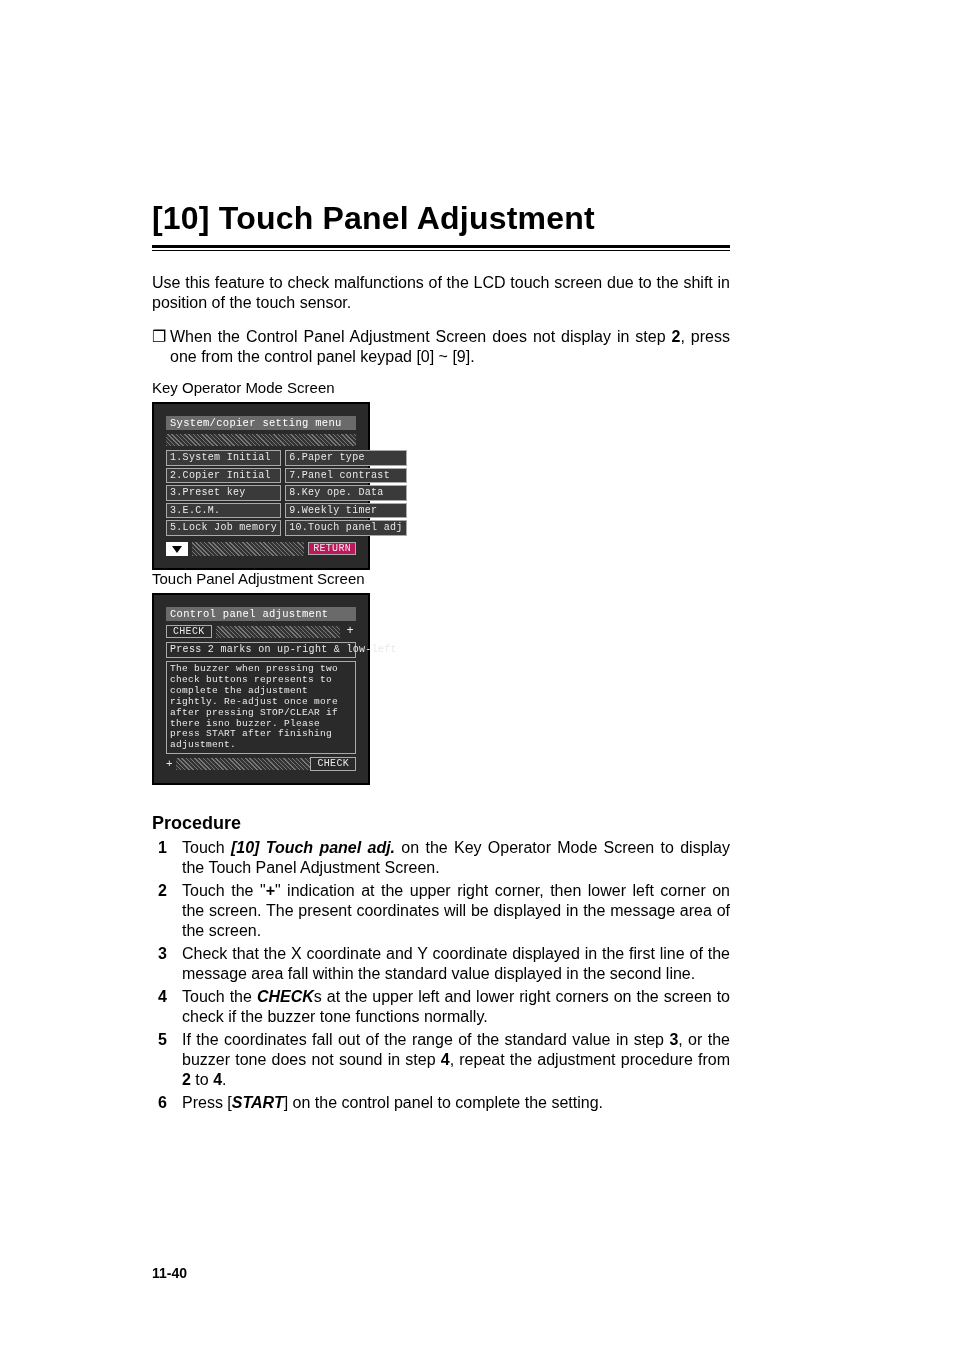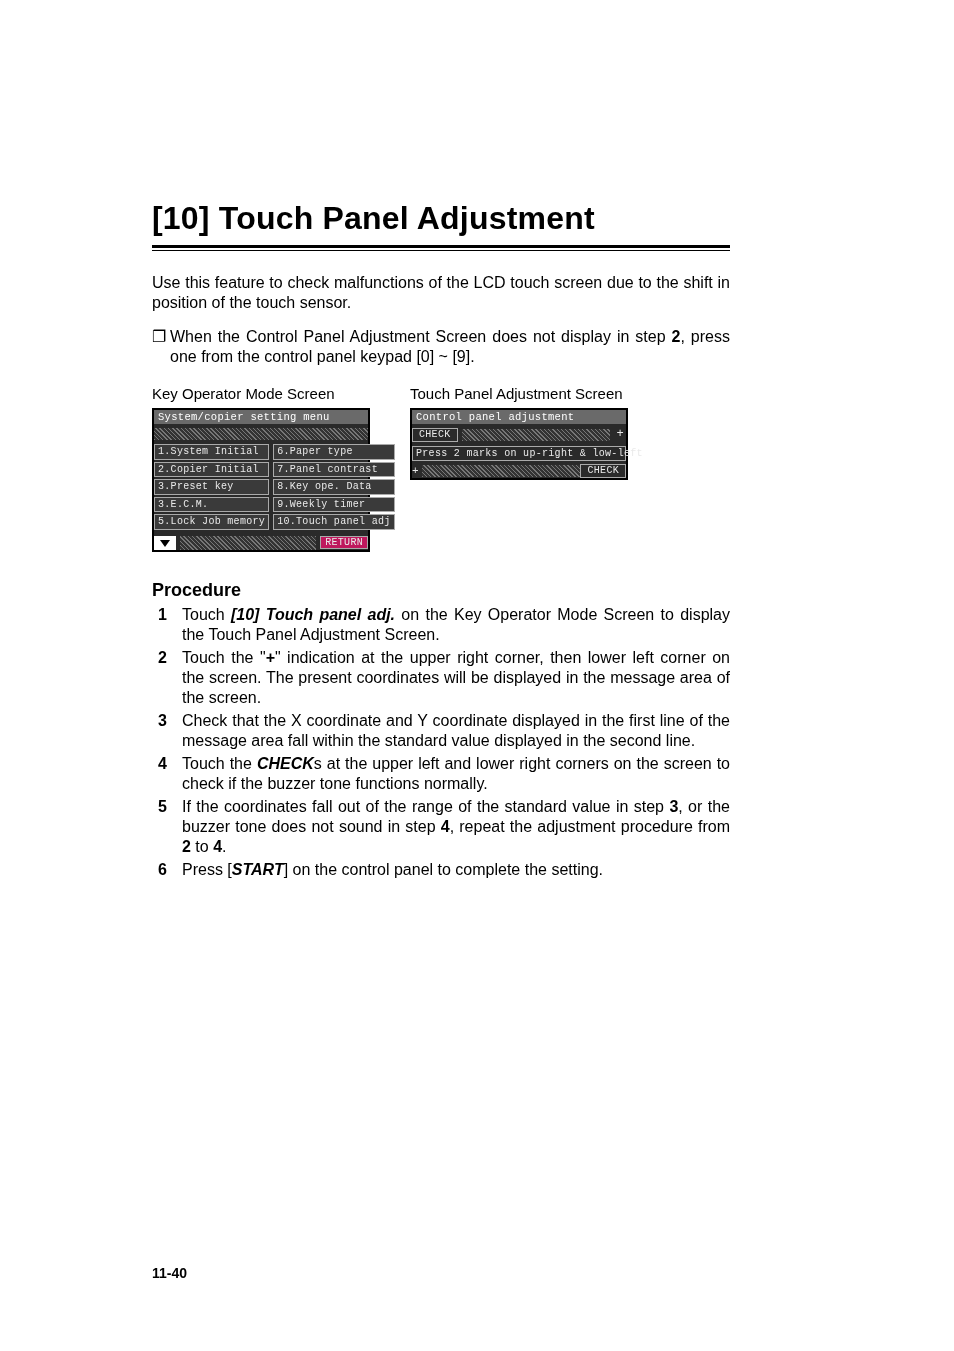--- a/index.html
+++ b/index.html
@@ -44,39 +44,40 @@
     flex: 0 0 18px;
   }
   .bullet-txt {
     flex: 1;
     text-align: justify;
     line-height: 1.25;
   }
   .screens {
     display: flex;
     column-gap: 40px;
-    margin-top: 18px;
+    margin-top: 12px;
     margin-bottom: 28px;
+    flex-direction: column;
   }
   .screen-block {
     flex: 0 0 auto;
   }
   .caption {
     font-size: 15px;
     margin-bottom: 6px;
   }
   
   .lcd {
     background: #2a2a2a;
     color: #eaeaea;
     font-family: "Courier New", monospace;
     font-size: 11px;
     line-height: 1.15;
     width: 218px;
-    padding: 0;
+    padding: 12px;
     box-sizing: border-box;
     border: 2px solid #000;
     letter-spacing: 0.3px;
   }
   .lcd .topbar {
     background: #6a6a6a;
     color: #fff;
     padding: 1px 4px;
     font-size: 10.5px;
     margin-bottom: 4px;
@@ -275,20 +276,21 @@
     <div class="screen-block">
       <div class="caption">Touch Panel Adjustment Screen</div>
       <div class="lcd lcd2">
         <div class="topbar">Control panel adjustment</div>
         <div class="checkrow">
           <div class="chkbox">CHECK</div>
           <div class="midhatch"></div>
           <div class="plus">+</div>
         </div>
         <div class="instr">Press 2 marks on up-right &amp; low-left</div>
+        <div class="body">The buzzer when pressing two check buttons represents to complete the adjustment rightly. Re-adjust once more after pressing STOP/CLEAR if there isno buzzer. Please press START after finishing adjustment.</div>
         <div class="footrow">
           <div class="footplus">+</div>
           <div class="midhatch" style="flex:1"></div>
           <div class="chkbox">CHECK</div>
         </div>
       </div>
     </div>
 
   </div>
 

